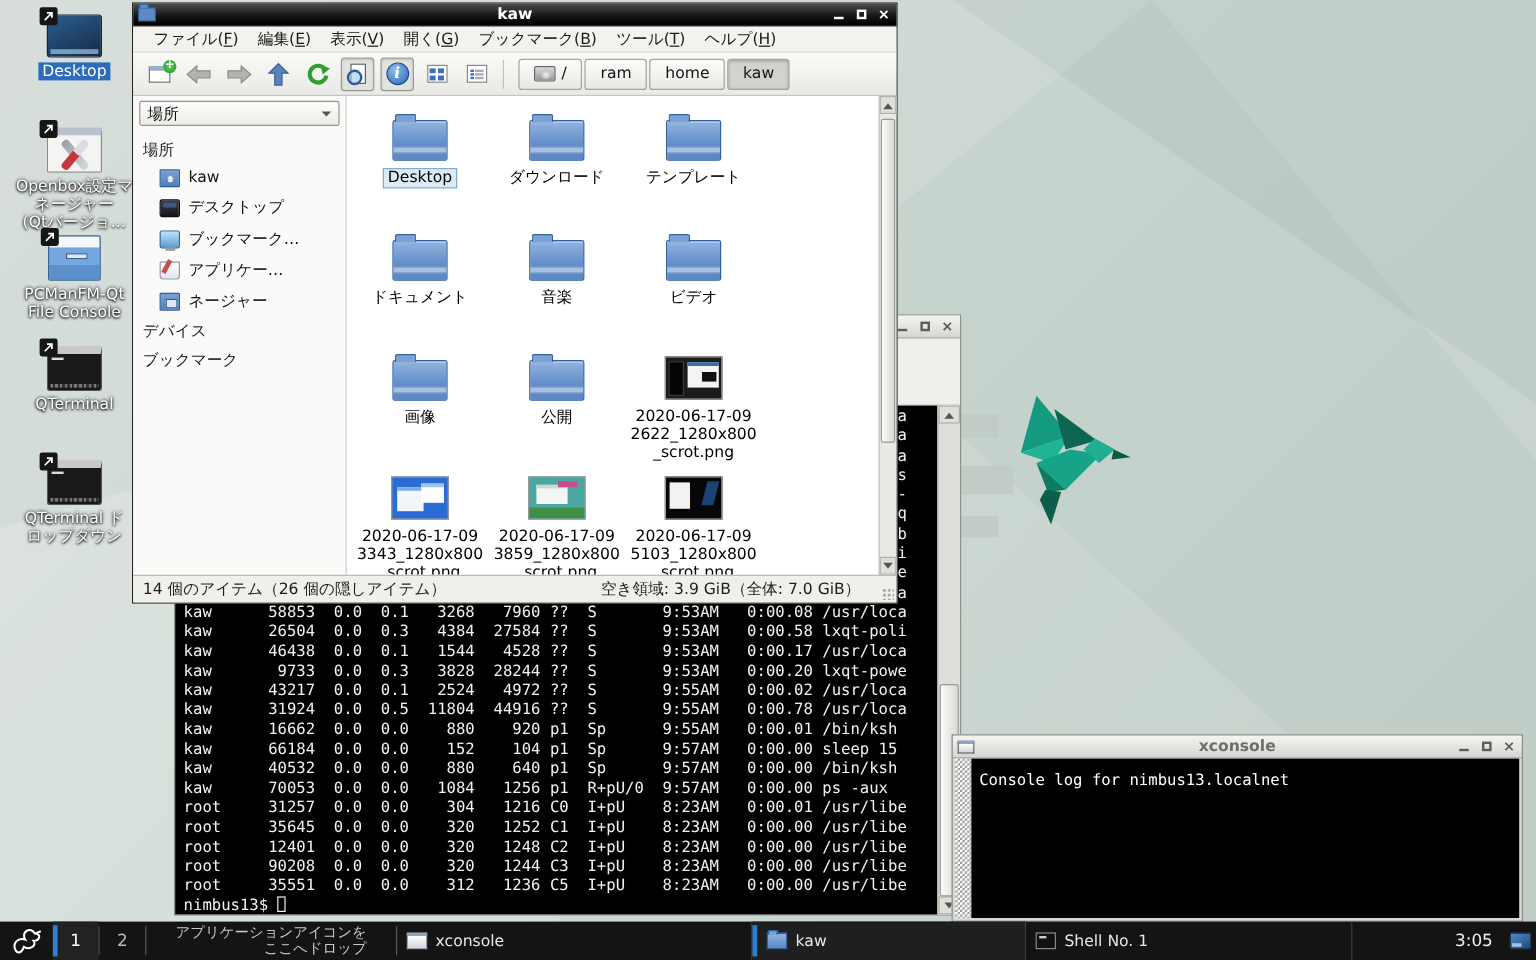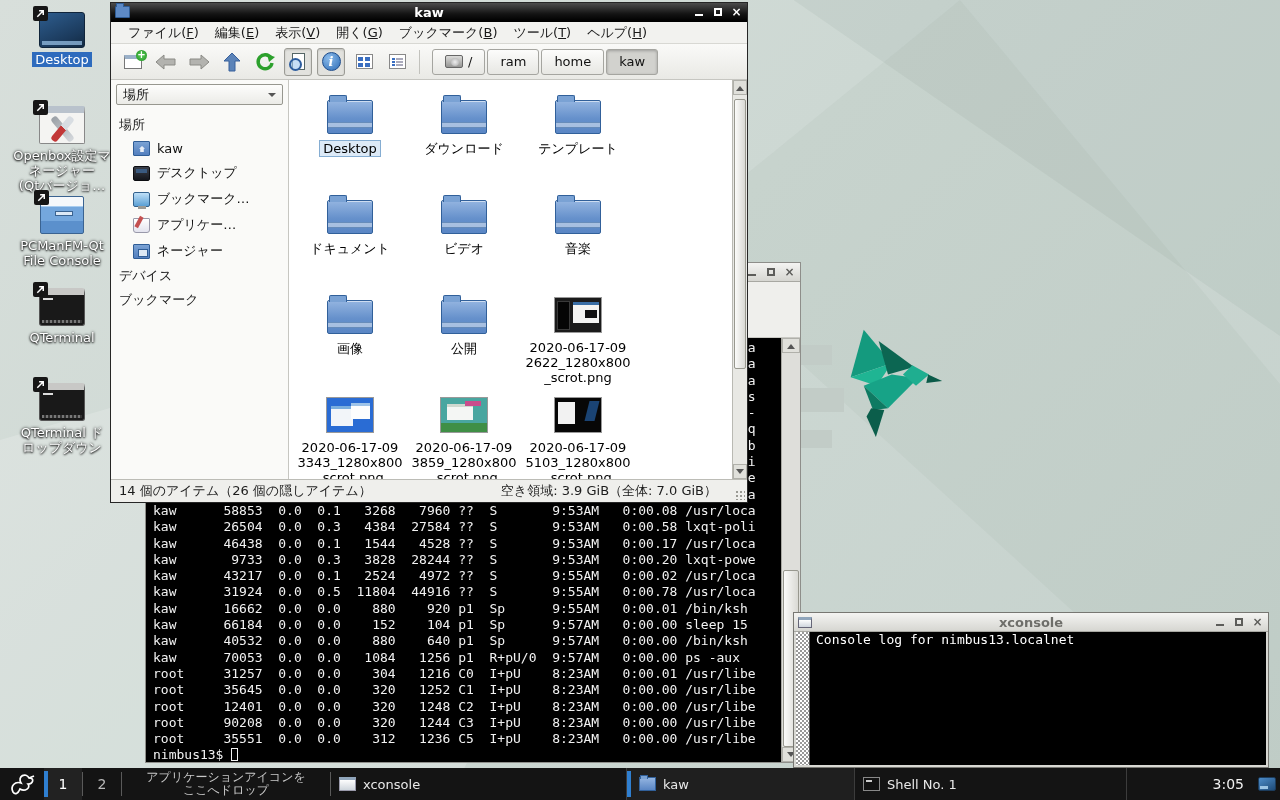--- a/index.html
+++ b/index.html
@@ -185,21 +185,21 @@
   #xconsole { left:793px; top:612px; width:476px; height:156px; z-index:20;
               border:1px solid #777772; background:#e9e9e5; display:flex; flex-direction:column; }
   .xc-titleicon { width:14px; height:11px; background:linear-gradient(#fdfdfd,#cfd6dd);
                   border:1px solid #667; border-top:3px solid #8fa5bb; }
   .xc-body { flex:1; display:flex; border:2px solid #d8d8d3; border-top:none; min-height:0; }
   .xc-scroll { width:14px; background:#fff;
       background-image:linear-gradient(45deg,#999 25%,transparent 25%,transparent 75%,#999 75%),
                        linear-gradient(45deg,#999 25%,transparent 25%,transparent 75%,#999 75%);
       background-size:4px 4px; background-position:0 0,2px 2px; border-right:1px solid #555; }
   .xc-screen { flex:1; background:#000; color:#fff; font-family:"DejaVu Sans Mono","Liberation Mono",monospace;
-               font-size:13px; padding:0 6px; }
+               font-size:13px; padding:11px 6px; }
 
   
   .dicon { position:absolute; width:104px; display:flex; flex-direction:column; align-items:center; }
   .dicon .art { position:relative; }
   .badge { position:absolute; left:-6px; top:-6px; width:15px; height:15px; background:#161616;
            border-radius:2px; display:flex; align-items:center; justify-content:center; z-index:2; }
   .dlabel { margin-top:4px; font-size:13px; line-height:15px; color:#fff; text-align:center;
             white-space:pre-line; text-shadow:0 1px 2px #000,0 0 3px #000; padding:0 3px; }
   .dlabel.selected { background:#2e6bbd; text-shadow:none; }
   .art-desktop { width:46px; height:36px; border-radius:3px; border:1px solid #10243a;
@@ -224,21 +224,21 @@
   
   #taskbar { position:absolute; left:0; bottom:0; width:1280px; height:32px; background:#141414;
              z-index:50; display:flex; align-items:stretch; color:#e8e8e8; }
   .tb-logo { width:44px; display:flex; align-items:center; justify-content:center; }
   .ws-btn { width:38px; display:flex; align-items:center; justify-content:center;
             font-size:14px; color:#b9b9b9; position:relative; }
   .ws-btn.active { color:#fff; background:#222; }
   .ws-btn.active::before { content:""; position:absolute; left:0; top:3px; bottom:3px; width:4px; background:#2f7fd0; }
   .tb-sep { width:1px; background:#5a5a5a; margin:4px 0; }
   .drop-hint { width:208px; display:flex; align-items:center; justify-content:center;
-               font-size:12px; line-height:13px; color:#c9c9c9; text-align:center; white-space:pre-line; }
+               font-size:12px; line-height:13px; color:#c9c9c9; text-align:right; white-space:pre-line; }
   .task-btn { display:flex; align-items:center; gap:7px; padding:0 8px; font-size:13px;
               position:relative; border-right:1px solid #3c3c3c; }
   .task-btn.active::before { content:""; position:absolute; left:0; top:3px; bottom:3px; width:4px; background:#2f7fd0; }
   .task-btn.active { padding-left:12px; background:#1f1f1f; }
   .ti { width:17px; height:14px; flex:none; position:relative; }
   .ti-xconsole { background:linear-gradient(#fdfdfd,#cfd6dd); border:1px solid #99a; border-top:3px solid #8fa5bb; }
   .ti-folder { background:linear-gradient(#93b4e0,#5a86c4); border:1px solid #31609a; }
   .ti-folder::before { content:""; position:absolute; top:-3px; left:0; width:6px; height:3px;
               background:#7aa2d4; border:1px solid #31609a; border-bottom:none; }
   .ti-terminal { background:#111; border:1px solid #888; }
@@ -563,27 +563,27 @@
           <div class="fitem">
             <div class="icon-wrap">
               <div class="icon-folder"></div>
             </div>
             <div class="flabel">ドキュメント</div>
           </div>
           <div class="fitem">
             <div class="icon-wrap">
               <div class="icon-folder"></div>
             </div>
+            <div class="flabel">音楽</div>
+          </div>
+          <div class="fitem">
+            <div class="icon-wrap">
+              <div class="icon-folder"></div>
+            </div>
             <div class="flabel">ビデオ</div>
-          </div>
-          <div class="fitem">
-            <div class="icon-wrap">
-              <div class="icon-folder"></div>
-            </div>
-            <div class="flabel">音楽</div>
           </div>
           <div class="fitem">
             <div class="icon-wrap">
               <div class="icon-folder"></div>
             </div>
             <div class="flabel">画像</div>
           </div>
           <div class="fitem">
             <div class="icon-wrap">
               <div class="icon-folder"></div>

